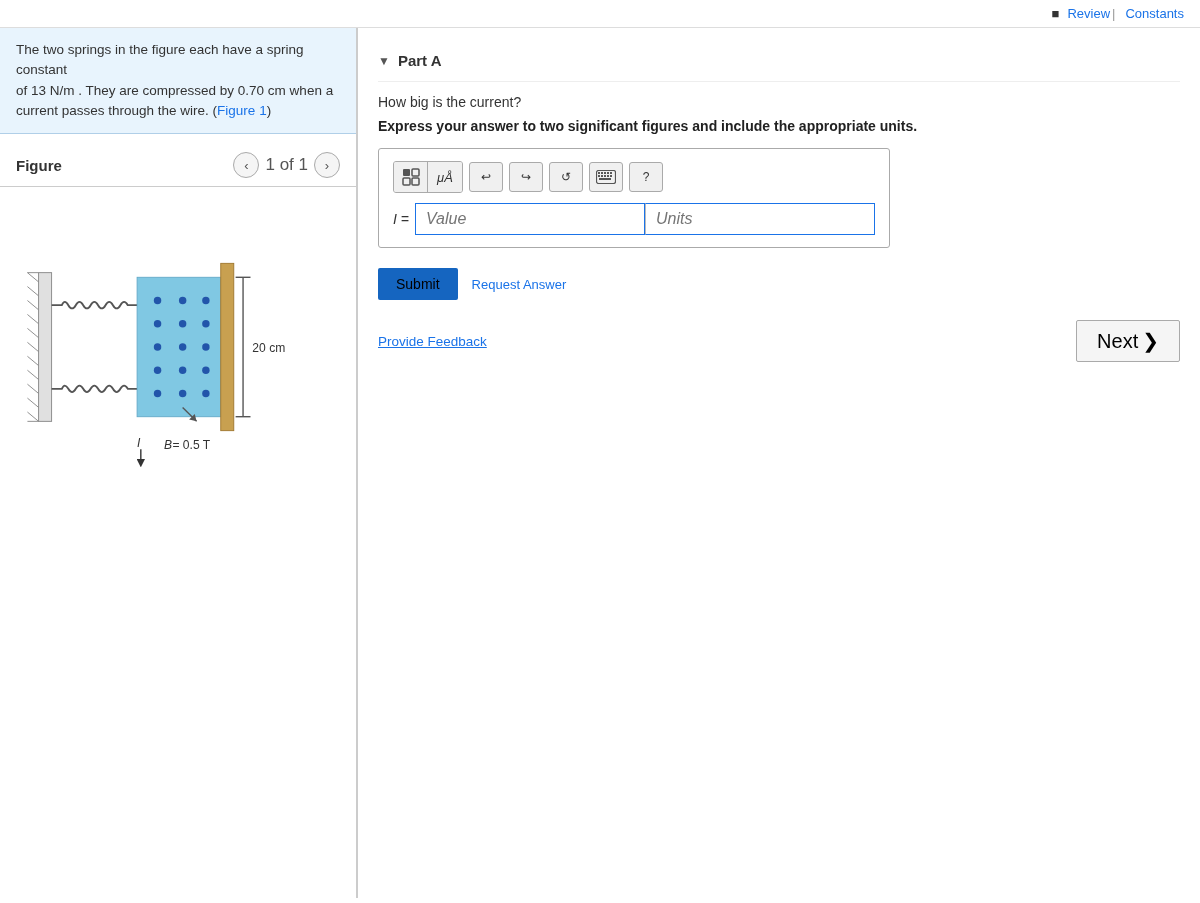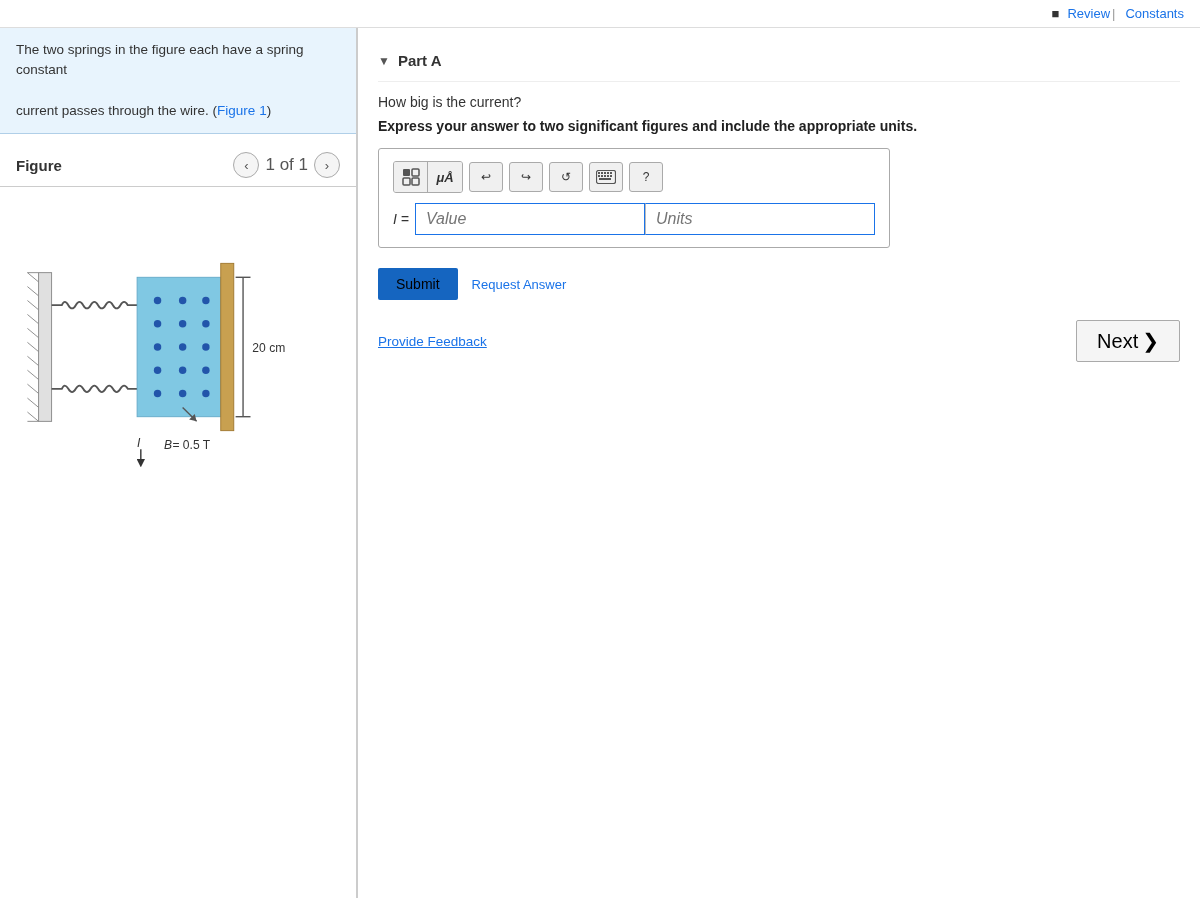--- a/index.html
+++ b/index.html
@@ -161,21 +161,20 @@
       overflow: hidden;
       background: #f0f0f0;
     }
     .toolbar-icon-group .toolbar-btn {
       border: none;
       border-right: 1px solid #aaa;
       border-radius: 0;
     }
     .toolbar-icon-group .toolbar-btn:last-child {
       border-right: none;
-      font-weight: bold;
     }
     .mu-btn {
       font-size: 13px;
       font-style: italic;
     }
     .input-row {
       display: flex;
       align-items: center;
       gap: 0;
     }
@@ -255,21 +254,21 @@
   <a href="#">Review</a>
   <span style="color:#999; margin: 0 2px;">|</span>
   <a href="#">Constants</a>
 </div>
 
 <div class="main-layout">
 
   <div class="left-panel">
     <div class="problem-text">
       <span>The two springs in the figure each have a spring constant</span><br>
-      <br>
+      <span>of 13 N/m . They are compressed by 0.70 cm when a</span><br>
       <span>current passes through the wire. (</span><a href="#">Figure 1</a><span>)</span>
     </div>
 
     <div class="figure-area">
       <div class="figure-header">
         <span class="figure-title">Figure</span>
         <div class="figure-nav">
           <button class="nav-btn">‹</button>
           <span class="figure-count">1 of 1</span>
           <button class="nav-btn">›</button>

